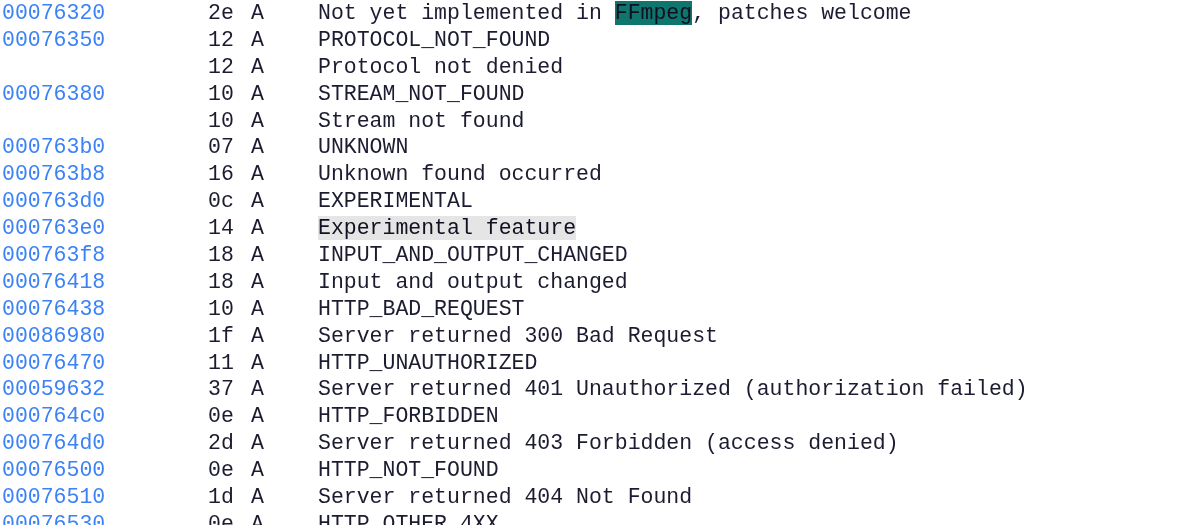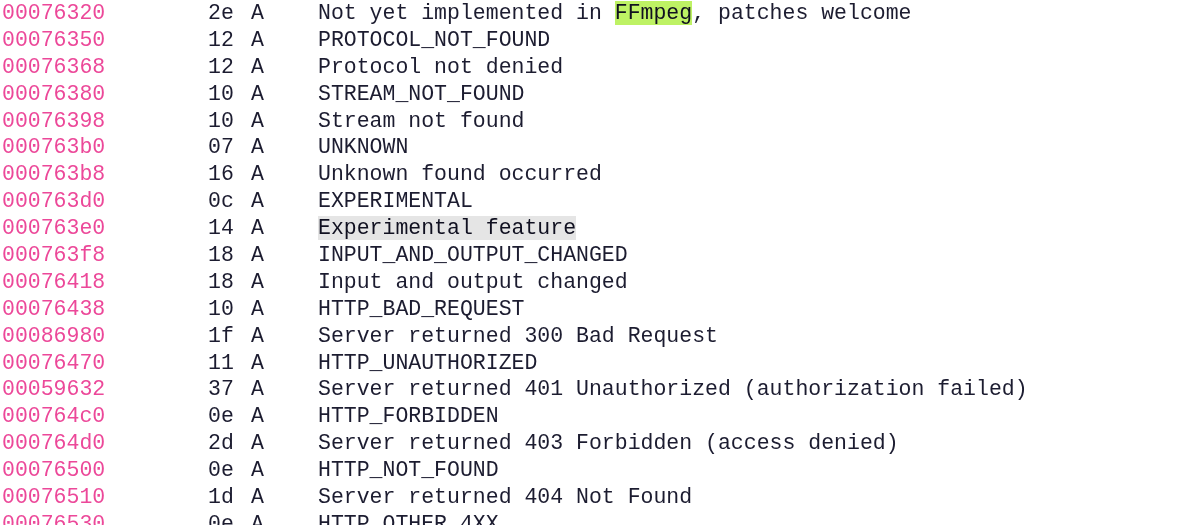--- a/index.html
+++ b/index.html
@@ -28,21 +28,21 @@
     line-height: 26.9px;
     white-space: pre;
     font-size: 21.5px;
     letter-spacing: 0px;
     color: #1a1a2e;
   }
   .col-address {
     position: absolute;
     left: 2px;
     top: 0;
-    color: #ec4899;
+    color: #3b82f6;
   }
   .col-length {
     position: absolute;
     left: 208px;
     top: 0;
     color: #1c1c30;
   }
   .col-type {
     position: absolute;
     left: 251px;
@@ -62,25 +62,25 @@
   }
   .hl-yellow {
     background-color: #ffe800;
     color: #101020;
   }
 </style>
 </head>
 <body>
 
 <div id="strings-dump" style="background-color: rgb(255, 255, 255); color: rgb(28, 28, 48);">
-    <div class="dump-row"><span class="col-address">00076320</span><span class="col-length">2e</span><span class="col-type">A</span><span class="col-string"><span>Not yet implemented in </span><span class="hl-green" style="background-color: #bef264;">FFmpeg</span><span>, patches welcome</span></span></div>
+    <div class="dump-row"><span class="col-address">00076320</span><span class="col-length">2e</span><span class="col-type">A</span><span class="col-string"><span>Not yet implemented in </span><span class="hl-green" style="background-color: #0f766e;">FFmpeg</span><span>, patches welcome</span></span></div>
     <div class="dump-row"><span class="col-address">00076350</span><span class="col-length">12</span><span class="col-type">A</span><span class="col-string"><span>PROTOCOL_NOT_FOUND</span></span></div>
-    <div class="dump-row"><span class="col-address">00076368</span><span class="col-length">12</span><span class="col-type">A</span><span class="col-string"><span>Protocol not denied</span></span></div>
+    <div class="dump-row"><span class="col-length">12</span><span class="col-type">A</span><span class="col-string"><span>Protocol not denied</span></span></div>
     <div class="dump-row"><span class="col-address">00076380</span><span class="col-length">10</span><span class="col-type">A</span><span class="col-string"><span>STREAM_NOT_FOUND</span></span></div>
-    <div class="dump-row"><span class="col-address">00076398</span><span class="col-length">10</span><span class="col-type">A</span><span class="col-string"><span>Stream not found</span></span></div>
+    <div class="dump-row"><span class="col-length">10</span><span class="col-type">A</span><span class="col-string"><span>Stream not found</span></span></div>
     <div class="dump-row"><span class="col-address">000763b0</span><span class="col-length">07</span><span class="col-type">A</span><span class="col-string"><span>UNKNOWN</span></span></div>
     <div class="dump-row"><span class="col-address">000763b8</span><span class="col-length">16</span><span class="col-type">A</span><span class="col-string"><span>Unknown found occurred</span></span></div>
     <div class="dump-row"><span class="col-address">000763d0</span><span class="col-length">0c</span><span class="col-type">A</span><span class="col-string"><span>EXPERIMENTAL</span></span></div>
     <div class="dump-row"><span class="col-address">000763e0</span><span class="col-length">14</span><span class="col-type">A</span><span class="col-string"><span class="hl-yellow" style="background-color: #e5e5e5;">Experimental feature</span></span></div>
     <div class="dump-row"><span class="col-address">000763f8</span><span class="col-length">18</span><span class="col-type">A</span><span class="col-string"><span>INPUT_AND_OUTPUT_CHANGED</span></span></div>
     <div class="dump-row"><span class="col-address">00076418</span><span class="col-length">18</span><span class="col-type">A</span><span class="col-string"><span>Input and output changed</span></span></div>
     <div class="dump-row"><span class="col-address">00076438</span><span class="col-length">10</span><span class="col-type">A</span><span class="col-string"><span>HTTP_BAD_REQUEST</span></span></div>
     <div class="dump-row"><span class="col-address">00086980</span><span class="col-length">1f</span><span class="col-type">A</span><span class="col-string"><span>Server returned 300 Bad Request</span></span></div>
     <div class="dump-row"><span class="col-address">00076470</span><span class="col-length">11</span><span class="col-type">A</span><span class="col-string"><span>HTTP_UNAUTHORIZED</span></span></div>
     <div class="dump-row"><span class="col-address">00059632</span><span class="col-length">37</span><span class="col-type">A</span><span class="col-string"><span>Server returned 401 Unauthorized (authorization failed)</span></span></div>

